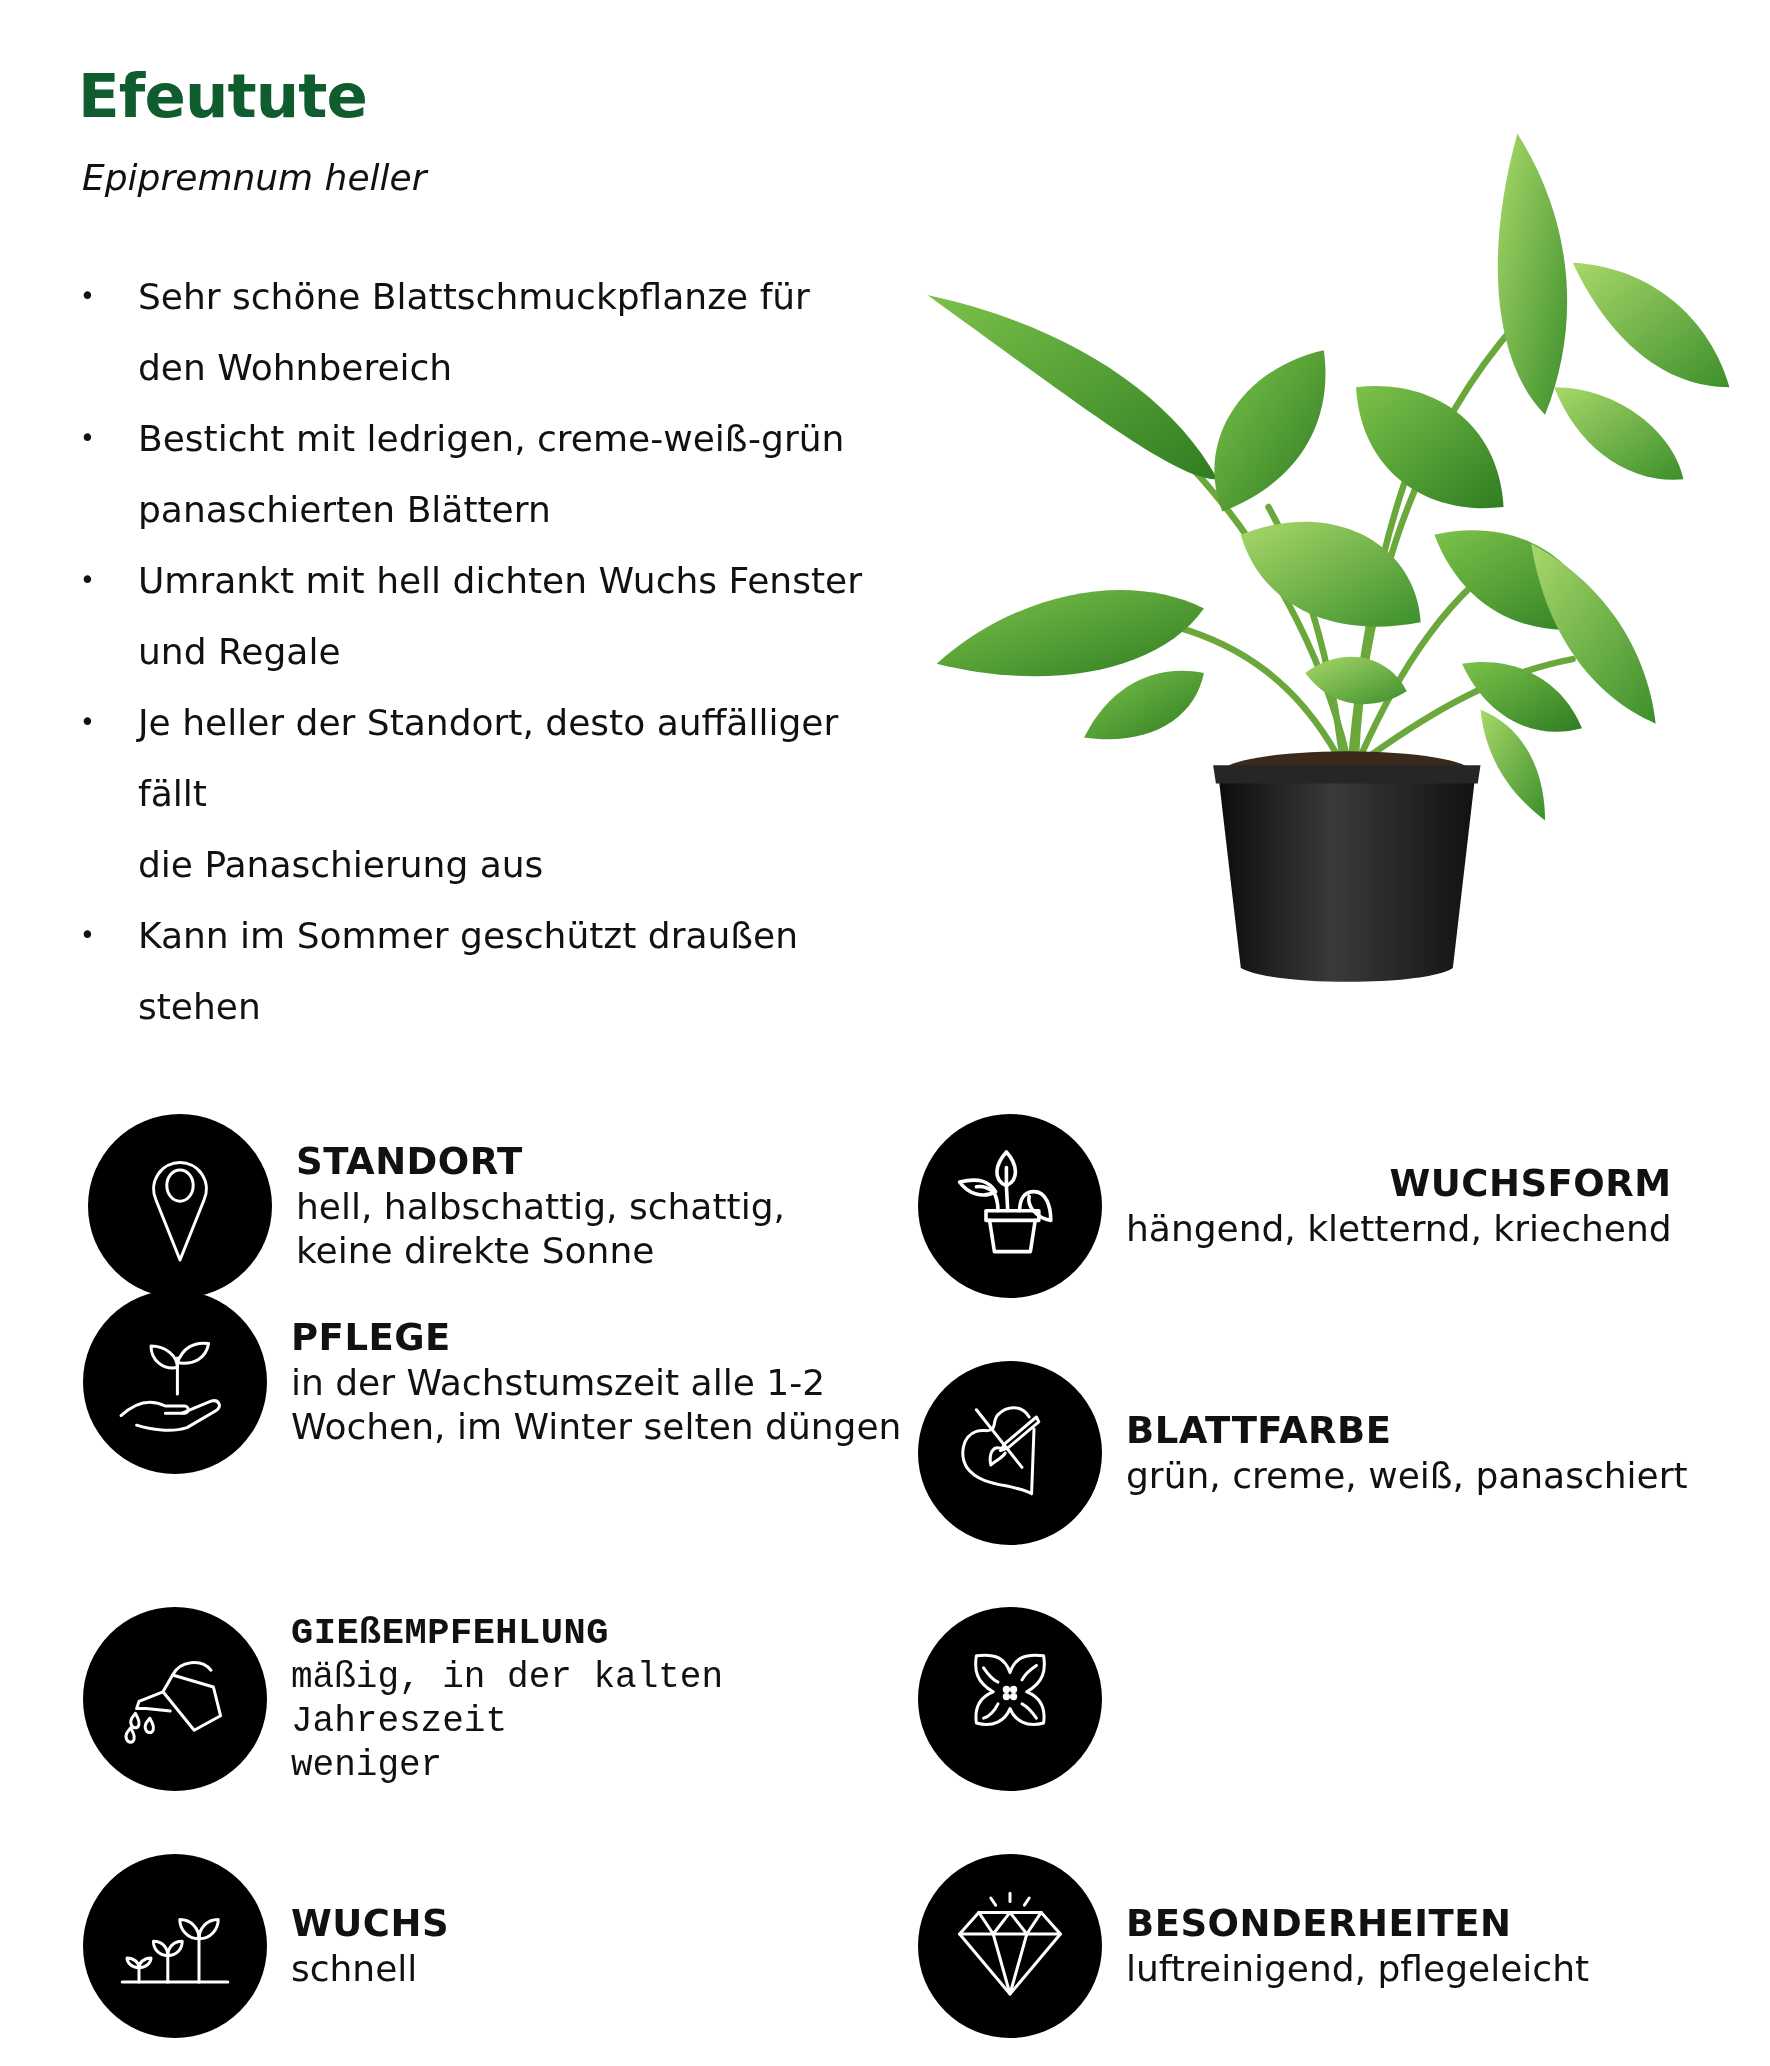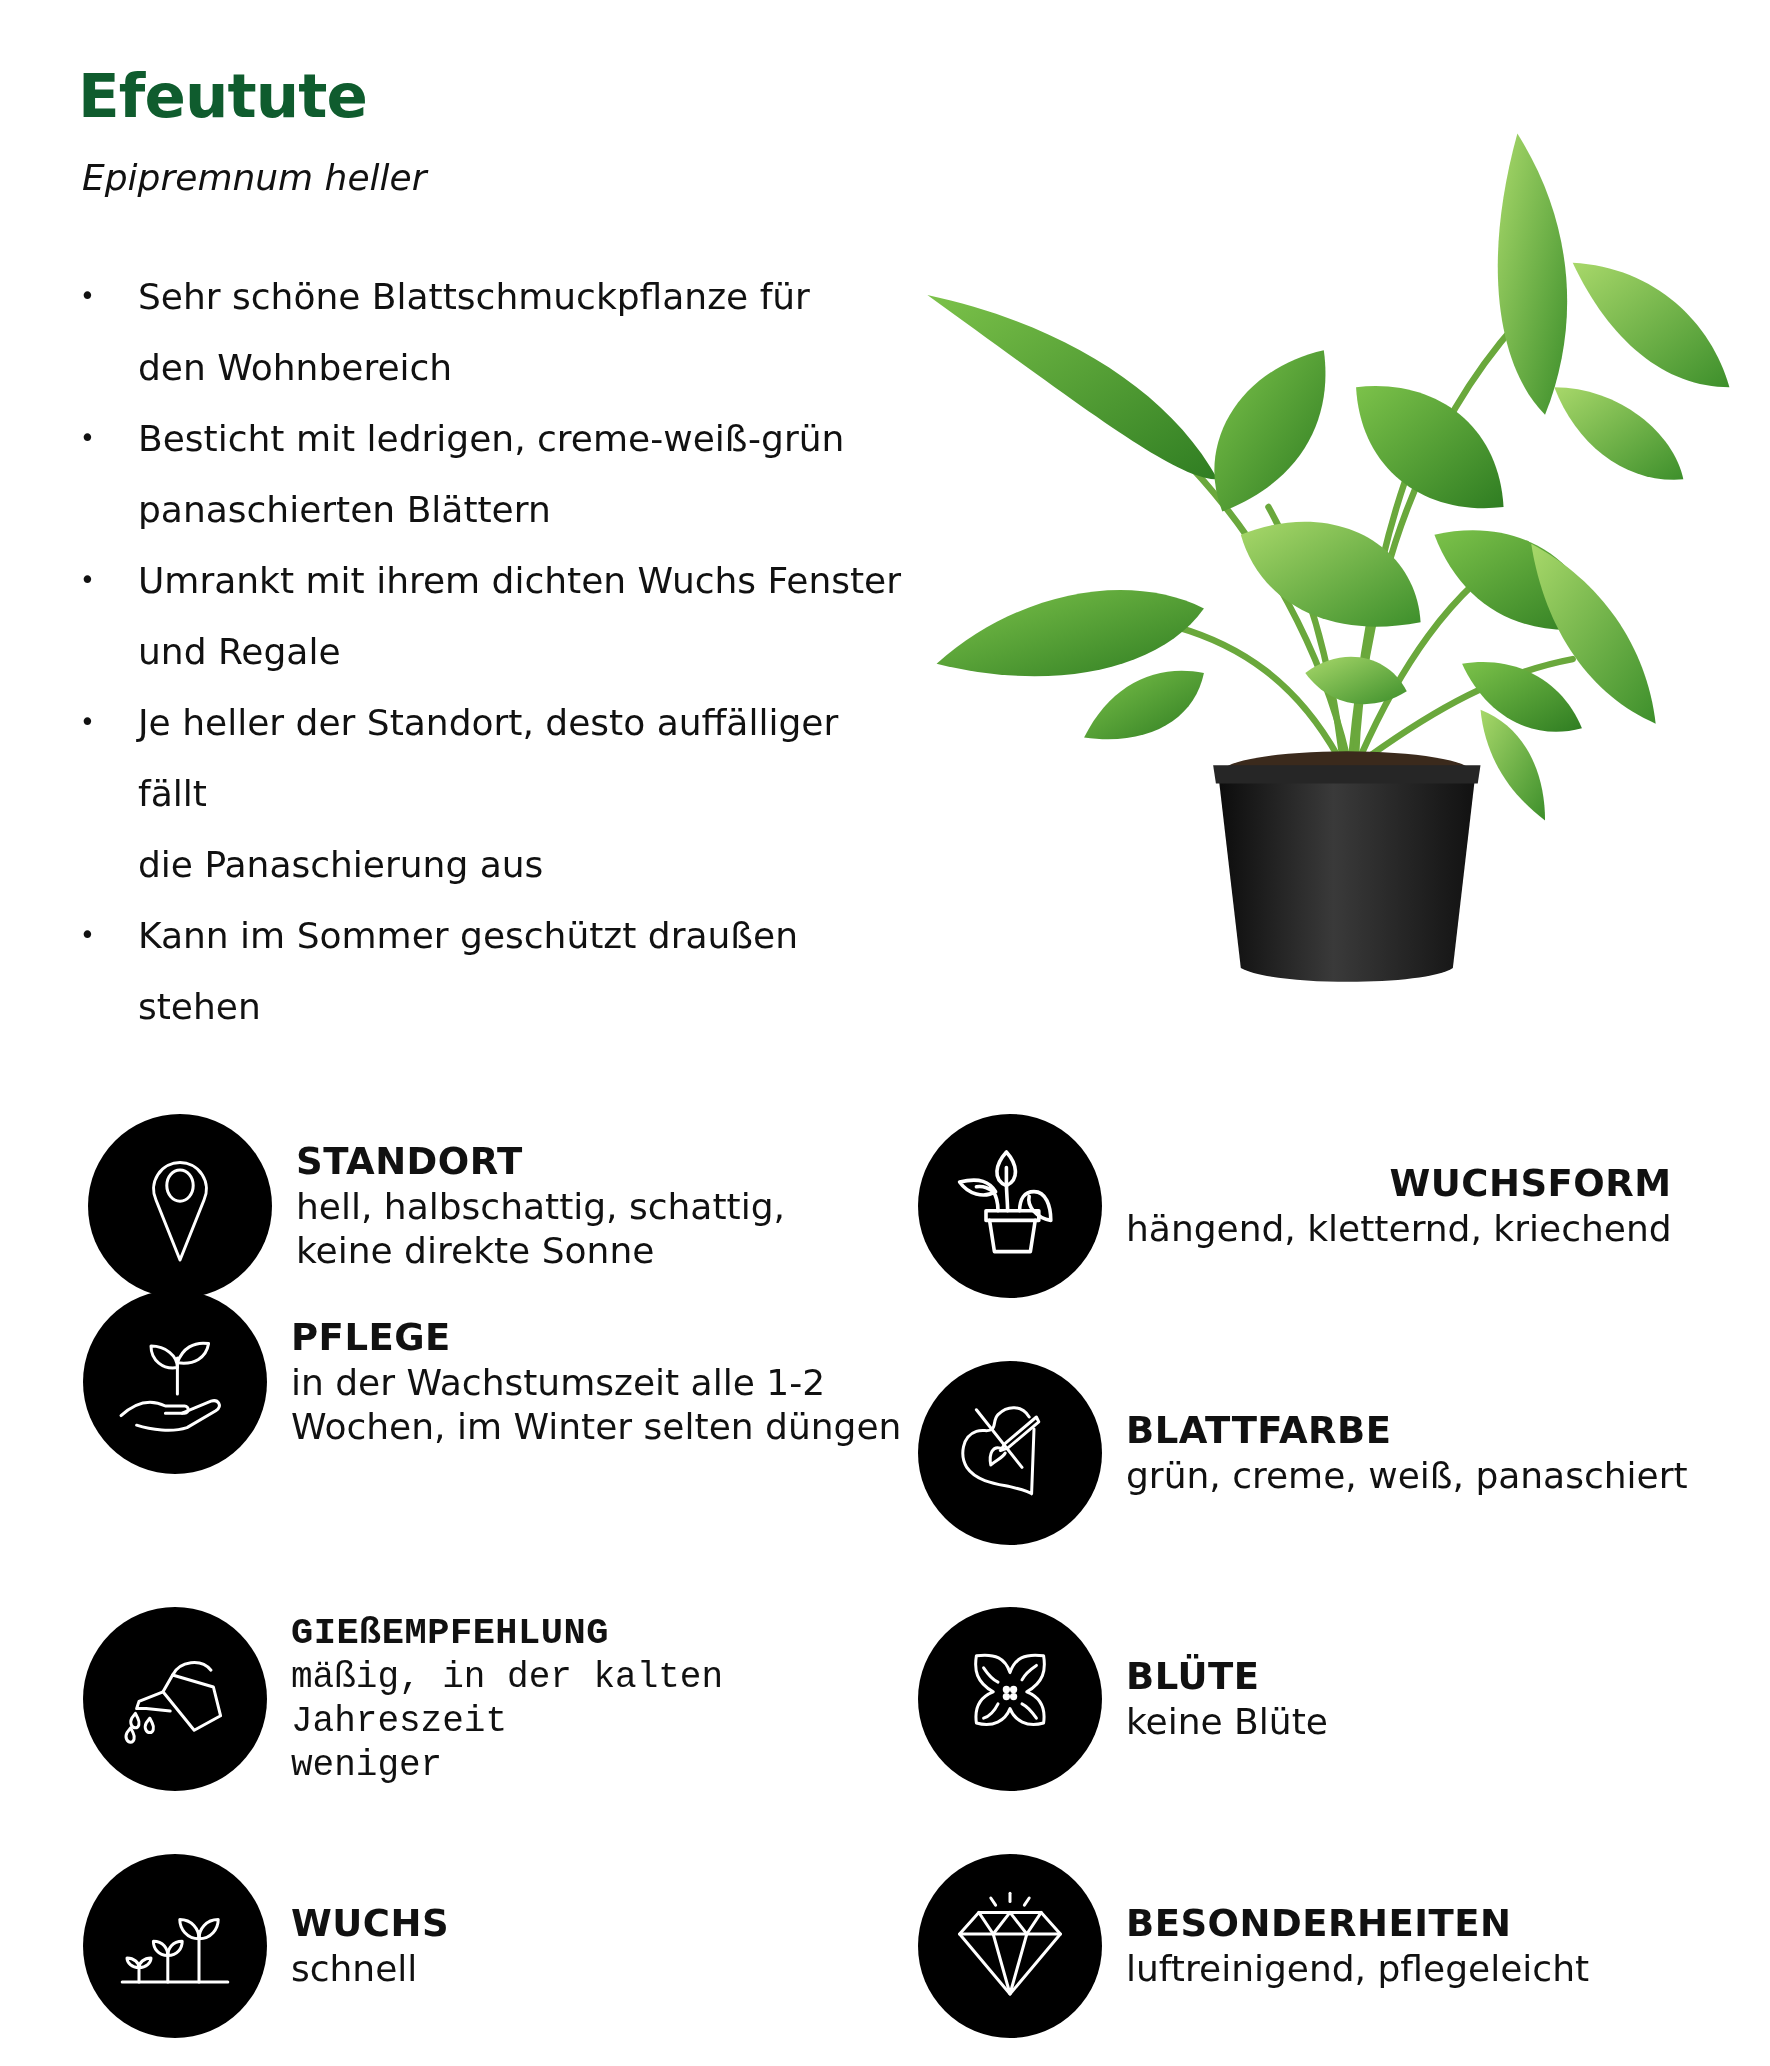--- a/index.html
+++ b/index.html
@@ -23,21 +23,21 @@
 </style>
 </head>
 <body>
 
 <h1 class="title">Efeutute</h1>
 <div class="latin">Epipremnum heller</div>
 
 <ul class="bullets">
   <li><span class="dot">•</span><span>Sehr schöne Blattschmuckpflanze für</span><br><span>den Wohnbereich</span></li>
   <li><span class="dot">•</span><span>Besticht mit ledrigen, creme-weiß-grün</span><br><span>panaschierten Blättern</span></li>
-  <li><span class="dot">•</span><span>Umrankt mit ihrem dichten Wuchs Fenster</span><br><span>und Regale</span></li>
+  <li><span class="dot">•</span><span>Umrankt mit hell dichten Wuchs Fenster</span><br><span>und Regale</span></li>
   <li><span class="dot">•</span><span>Je heller der Standort, desto auffälliger fällt</span><br><span>die Panaschierung aus</span></li>
   <li><span class="dot">•</span><span>Kann im Sommer geschützt draußen</span><br><span>stehen</span></li>
 </ul>
 
 <svg class="plant" viewBox="0 0 1800 1870" xmlns="http://www.w3.org/2000/svg">
   <defs>
     <linearGradient id="lg" x1="0" y1="0" x2="1" y2="1">
       <stop offset="0" stop-color="#7cc24a"></stop>
         <stop offset="1" stop-color="#2f7d22"></stop>
     </linearGradient>
@@ -172,24 +172,20 @@
       <path d="M28 24 C32 30 36 34 40 36"></path>
       <path d="M72 22 C66 26 62 30 60 34"></path>
       <path d="M28 66 C34 64 38 58 40 54"></path>
       <path d="M72 66 C68 60 64 56 60 54"></path>
       <circle cx="47" cy="42" r="1.8" fill="#fff"></circle>
         <circle cx="53" cy="42" r="1.8" fill="#fff"></circle>
       <circle cx="47" cy="48" r="1.8" fill="#fff"></circle>
         <circle cx="53" cy="48" r="1.8" fill="#fff"></circle>
     </svg>
   </div>
-  <div class="text">
-    <div class="head">BLÜTE</div>
-    <div class="desc">keine Blüte</div>
-  </div>
 </div>
 
 <div class="card" style="left:83px; top:1854px;">
   <div class="circle">
     <svg viewBox="0 0 100 100" fill="none" stroke="#fff" stroke-width="2.5" stroke-linecap="round" stroke-linejoin="round">
       <path d="M6 80 L94 80"></path>
       <path d="M20 80 L20 66"></path>
       <path d="M20 68 C14 68 10 64 10 60 C16 60 20 64 20 68 Z"></path>
       <path d="M20 68 C26 68 30 64 30 60 C24 60 20 64 20 68 Z"></path>
       <path d="M44 80 L44 54"></path>

